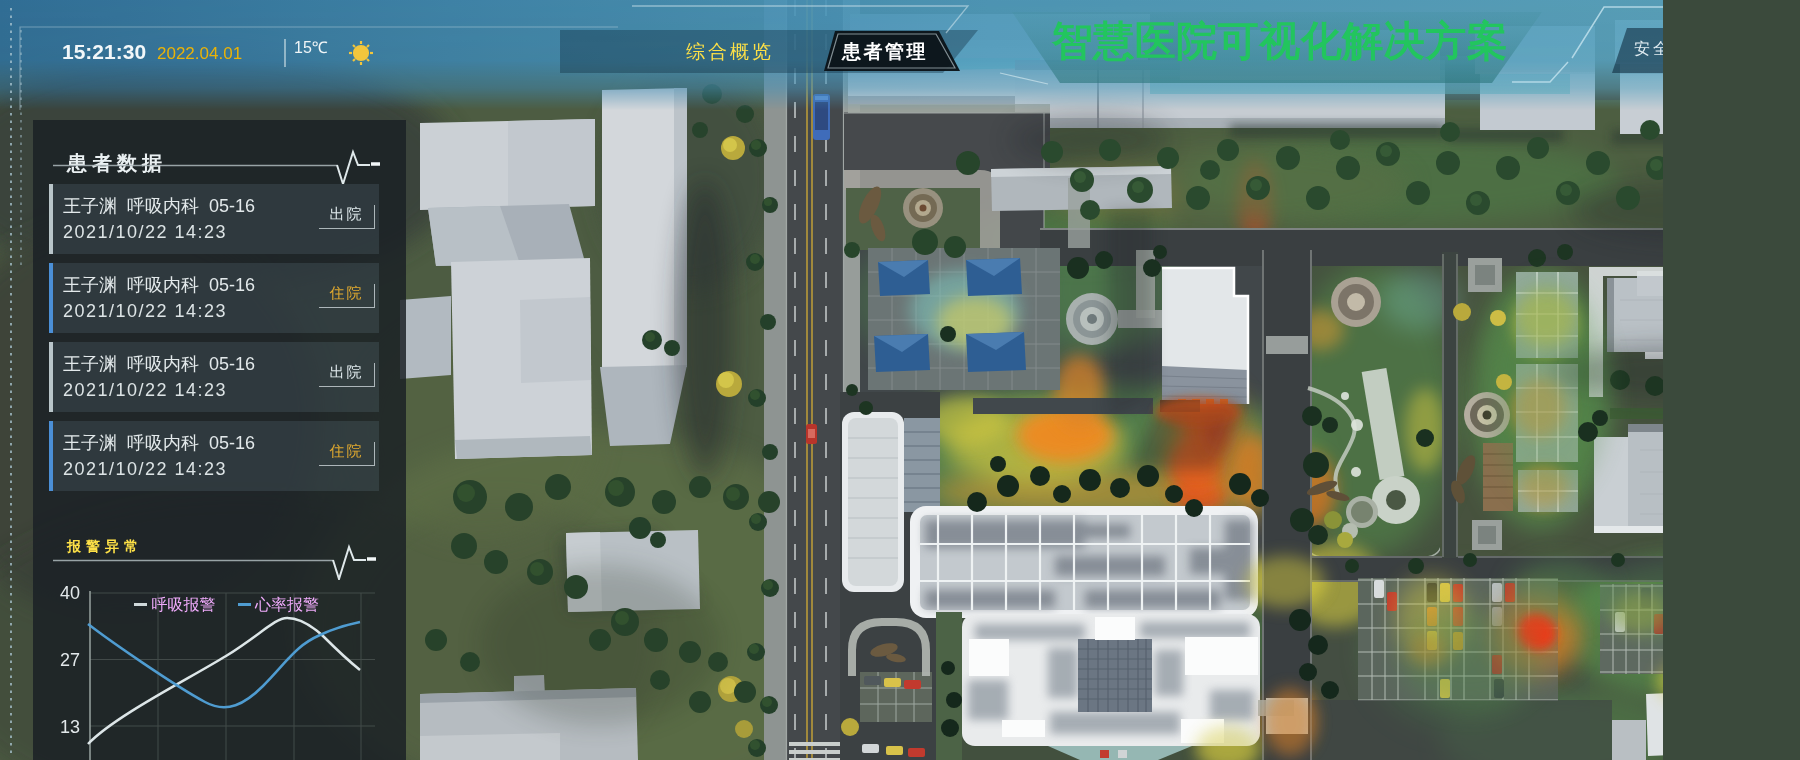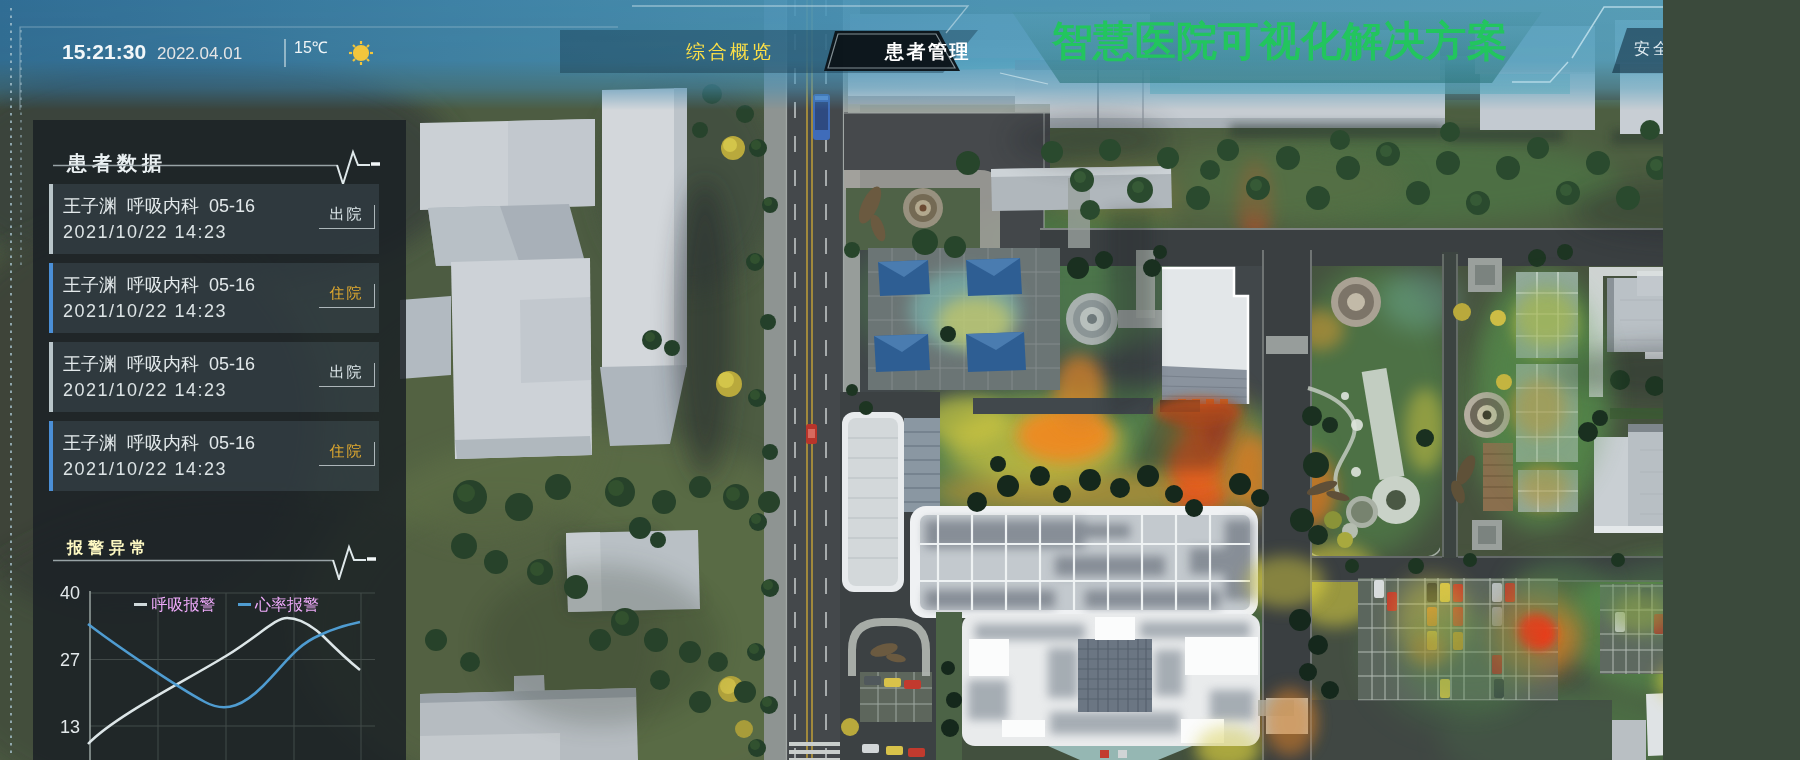--- a/index.html
+++ b/index.html
@@ -1073,27 +1073,27 @@
   </g>
 </svg>
 
 <svg class="abs" style="left:0;top:0" width="30" height="760" viewBox="0 0 30 760" xmlns="http://www.w3.org/2000/svg">
   <line x1="11" y1="8" x2="11" y2="756" stroke="#aac6d2" stroke-width="2" stroke-dasharray="2.5 5" opacity="0.75"></line>
   <line x1="21" y1="30" x2="21" y2="268" stroke="#aac6d2" stroke-width="1.5" stroke-dasharray="2.5 5" opacity="0.6"></line>
 </svg>
 
 <div class="abs" style="left:62px;top:40px;font-size:21px;font-weight:bold;color:#f2f7f9;letter-spacing:0px;">15:21:30</div>
 
-<div class="abs" style="left:157px;top:44px;font-size:17px;color:#e5e5e5;letter-spacing:0px;">2022.04.01</div>
+<div class="abs" style="left:157px;top:44px;font-size:17px;color:#eab308;letter-spacing:0px;">2022.04.01</div>
 
 <div class="abs" style="left:294px;top:36px;font-size:16px;color:#f0f5f7;">15℃</div>
 
 <div class="abs" style="left:686px;top:39px;font-size:19px;color:#fde047;letter-spacing:3px;white-space:nowrap;">综合概览</div>
 
-<div class="abs" style="left:842px;top:39px;font-size:19px;font-weight:bold;color:#ffffff;letter-spacing:2.5px;white-space:nowrap;margin-left:43px;">患者管理</div>
+<div class="abs" style="left:842px;top:39px;font-size:19px;font-weight:bold;color:#ffffff;letter-spacing:2.5px;white-space:nowrap;">患者管理</div>
 
 <div class="abs" style="left:1050px;top:14px;width:460px;text-align:center;font-size:41px;font-weight:bold;color:#22c55e;letter-spacing:0.5px;white-space:nowrap;">智慧医院可视化解决方案</div>
 
 <div class="abs" style="left:1634px;top:39px;font-size:16px;color:#e2edf2;letter-spacing:3px;white-space:nowrap;">安全防控</div>
 
 <div class="abs" style="left:1786px;top:39px;font-size:19px;color:#e2edf2;">核</div>
 
 <div class="abs" id="panel" style="left:33px;top:120px;width:373px;height:640px;background:rgba(26,32,37,0.84);">
 
   <div class="abs" style="left:34px;top:30px;font-size:20px;font-weight:bold;color:#eaf0f2;letter-spacing:5px;">患者数据</div>
@@ -1125,21 +1125,21 @@
     <div class="abs" style="left:266px;top:21px;width:55px;height:23px;border-right:1.5px solid rgba(205,214,218,0.8);border-bottom:1.5px solid rgba(205,214,218,0.8);text-align:center;font-size:15px;line-height:17px;color:#dfe9ec;letter-spacing:2px;">出院</div>
   </div>
 
   <div class="abs" style="left:16px;top:301px;width:326px;height:70px;background:rgba(150,175,195,0.14);border-left:4.5px solid #4b8fd6;">
     <div class="abs" style="left:10px;top:10px;font-size:18px;color:#e3e9eb;">王子渊&nbsp;&nbsp;呼吸内科&nbsp;&nbsp;05-16</div>
     <div class="abs" style="left:10px;top:38px;font-size:18px;color:#dde4e6;letter-spacing:1.5px;">2021/10/22 14:23</div>
 
     <div class="abs" style="left:266px;top:21px;width:55px;height:23px;border-right:1.5px solid rgba(205,214,218,0.8);border-bottom:1.5px solid rgba(205,214,218,0.8);text-align:center;font-size:15px;line-height:17px;color:#e0a92f;letter-spacing:2px;">住院</div>
   </div>
 
-  <div class="abs" style="left:34px;top:418px;font-size:16px;font-weight:bold;color:#fef9c3;letter-spacing:5px;">报警异常</div>
+  <div class="abs" style="left:34px;top:418px;font-size:14px;font-weight:bold;color:#fde047;letter-spacing:5px;">报警异常</div>
 
   <svg class="abs" style="left:0;top:420px" width="375" height="40" viewBox="0 0 375 40">
     <line x1="20" y1="20.5" x2="300" y2="20.5" stroke="#aeb9bd" stroke-width="1.5" opacity="0.85"></line>
     <path d="M300,20 L306,39 L316,7 L321,20 L333,20" fill="none" stroke="#dfe8ea" stroke-width="2"></path>
     <line x1="334" y1="19" x2="343" y2="19" stroke="#f2f7f8" stroke-width="3.5"></line>
   </svg>
 
   <div class="abs" style="left:101px;top:475px;font-size:16px;color:#f0abfc;">
     <span style="display:inline-block;width:13px;height:3px;background:#cfd8da;vertical-align:4px;"></span>&nbsp;呼吸报警&nbsp;&nbsp;&nbsp;&nbsp;
     <span style="display:inline-block;width:13px;height:3px;background:#4f9cd1;vertical-align:4px;"></span>&nbsp;心率报警

